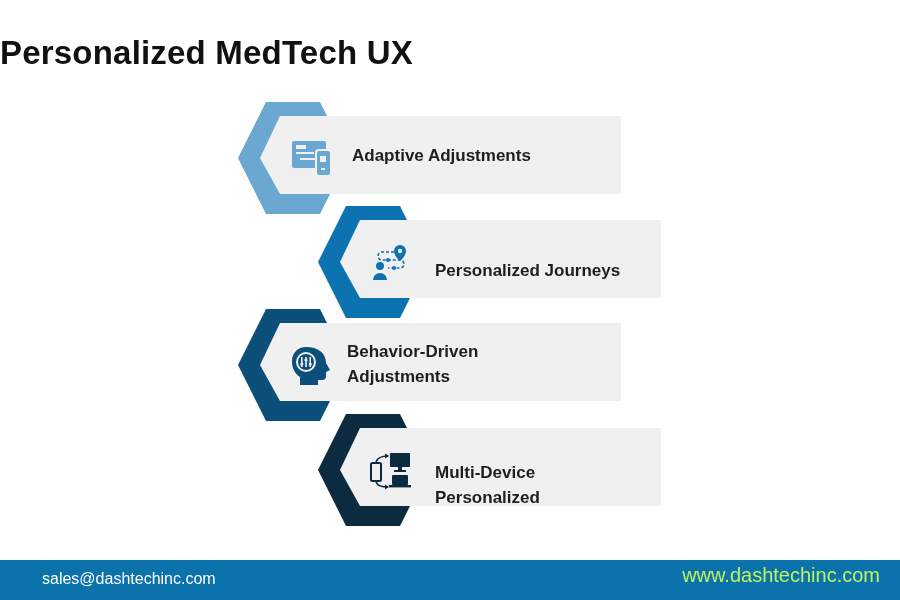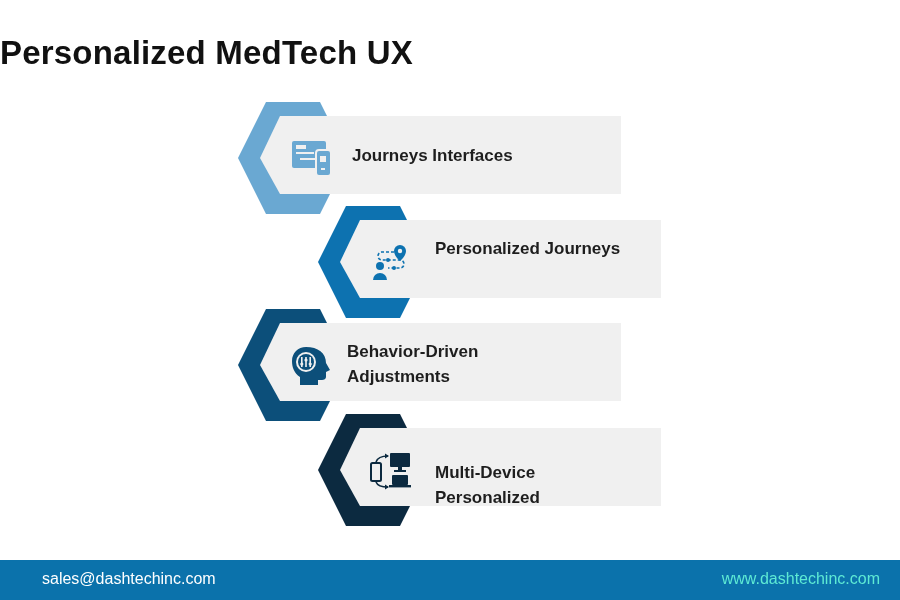--- a/index.html
+++ b/index.html
@@ -5,21 +5,21 @@
   html,body{margin:0;padding:0;}
   body{width:900px;height:600px;background:#ffffff;position:relative;overflow:hidden;font-family:"Liberation Sans","DejaVu Sans",sans-serif;}
   .title{position:absolute;left:0;top:34px;width:900px;font-size:33px;font-weight:bold;color:#111111;letter-spacing:0.2px;}
   .card{position:absolute;width:430px;height:112px;}
   .card .box{position:absolute;top:14px;height:78px;background:#f0f0f0;}
   .card svg.hex{position:absolute;left:0;top:0;}
   .card .icon{position:absolute;width:46px;height:40px;}
   .card .label{position:absolute;font-size:17px;font-weight:bold;color:#1e1e1e;line-height:25px;}
   .footer{position:absolute;left:0;top:560px;width:900px;height:40px;background:#0b72ab;padding-left:10px;}
   .footer .email{position:absolute;left:42px;top:10px;font-size:16px;color:#ffffff;}
-  .footer .web{position:absolute;right:30px;top:10px;font-size:16px;color:#5eead4;}
+  .footer .web{position:absolute;right:30px;top:4px;font-size:20px;color:#bef264;}
   .footer .logo{position:absolute;left:410px;top:3px;width:82px;height:34px;}
   .footer .logo .brand{position:absolute;left:0;top:-2px;width:82px;text-align:center;font-size:25px;font-weight:bold;color:#ffffff;letter-spacing:0px;}
   .footer .logo .sub{position:absolute;left:0;top:26px;width:82px;text-align:center;font-size:5px;color:#ffffff;letter-spacing:1.6px;}
 </style>
 </head>
 <body>
 
 <div class="title">Personalized MedTech UX</div>
 
 <div class="card" style="left:238px;top:102px;">
@@ -33,42 +33,42 @@
       <rect x="2" y="3" width="34" height="27" rx="2" fill="#6aa8d2"></rect>
       <rect x="6" y="7" width="10" height="4" fill="#f0f0f0"></rect>
       <rect x="6" y="14" width="18" height="2" fill="#f0f0f0"></rect>
       <rect x="10" y="20" width="18" height="2" fill="#f0f0f0"></rect>
       <rect x="26" y="12" width="15" height="26" rx="3" fill="#6aa8d2" stroke="#f0f0f0" stroke-width="2"></rect>
       <rect x="30" y="18" width="6" height="6" fill="#f0f0f0"></rect>
       <rect x="31" y="30" width="4" height="2" fill="#f0f0f0"></rect>
     </svg>
   </div>
   <div class="label" style="left:114px;top:41px;">
-    <span>Journeys Interfaces</span>
+    <span>Adaptive Adjustments</span>
   </div>
 </div>
 
 <div class="card" style="left:318px;top:206px;">
   <div class="box" style="left:42px;width:301px;"></div>
   <svg class="hex" width="110" height="112" viewBox="0 0 110 112">
     <polygon points="28,0 82,0 110,56 82,112 28,112 0,56" fill="#0d72b0"></polygon>
     <polygon points="42,14 110,14 110,92 42,92 22,56" fill="#f0f0f0"></polygon>
   </svg>
   <div class="icon" style="left:52px;top:36px;">
     <svg width="46" height="40" viewBox="0 0 46 40">
       <path d="M30,3 a6,6 0 0 1 6,6 c0,5 -6,10 -6,10 c0,0 -6,-5 -6,-10 a6,6 0 0 1 6,-6z" fill="#0d72b0"></path>
       <circle cx="30" cy="9" r="2.2" fill="#f0f0f0"></circle>
       <path d="M24,10 H12 a4,4 0 0 0 0,8 H30 a4,4 0 0 1 0,8 H18" fill="none" stroke="#0d72b0" stroke-width="1.6" stroke-dasharray="3,2"></path>
       <circle cx="18" cy="18" r="2" fill="#0d72b0"></circle>
       <circle cx="24" cy="26" r="2" fill="#0d72b0"></circle>
       <circle cx="10" cy="24" r="4" fill="#0d72b0"></circle>
       <path d="M3,38 a7,7 0 0 1 14,0z" fill="#0d72b0"></path>
     </svg>
   </div>
-  <div class="label" style="left:117px;top:30px;">
+  <div class="label" style="left:117px;top:52px;">
     <span>Personalized Journeys</span>
   </div>
 </div>
 
 <div class="card" style="left:238px;top:309px;">
   <div class="box" style="left:42px;width:341px;"></div>
   <svg class="hex" width="110" height="112" viewBox="0 0 110 112">
     <polygon points="28,0 82,0 110,56 82,112 28,112 0,56" fill="#0c4f7a"></polygon>
     <polygon points="42,14 110,14 110,92 42,92 22,56" fill="#f0f0f0"></polygon>
   </svg>

